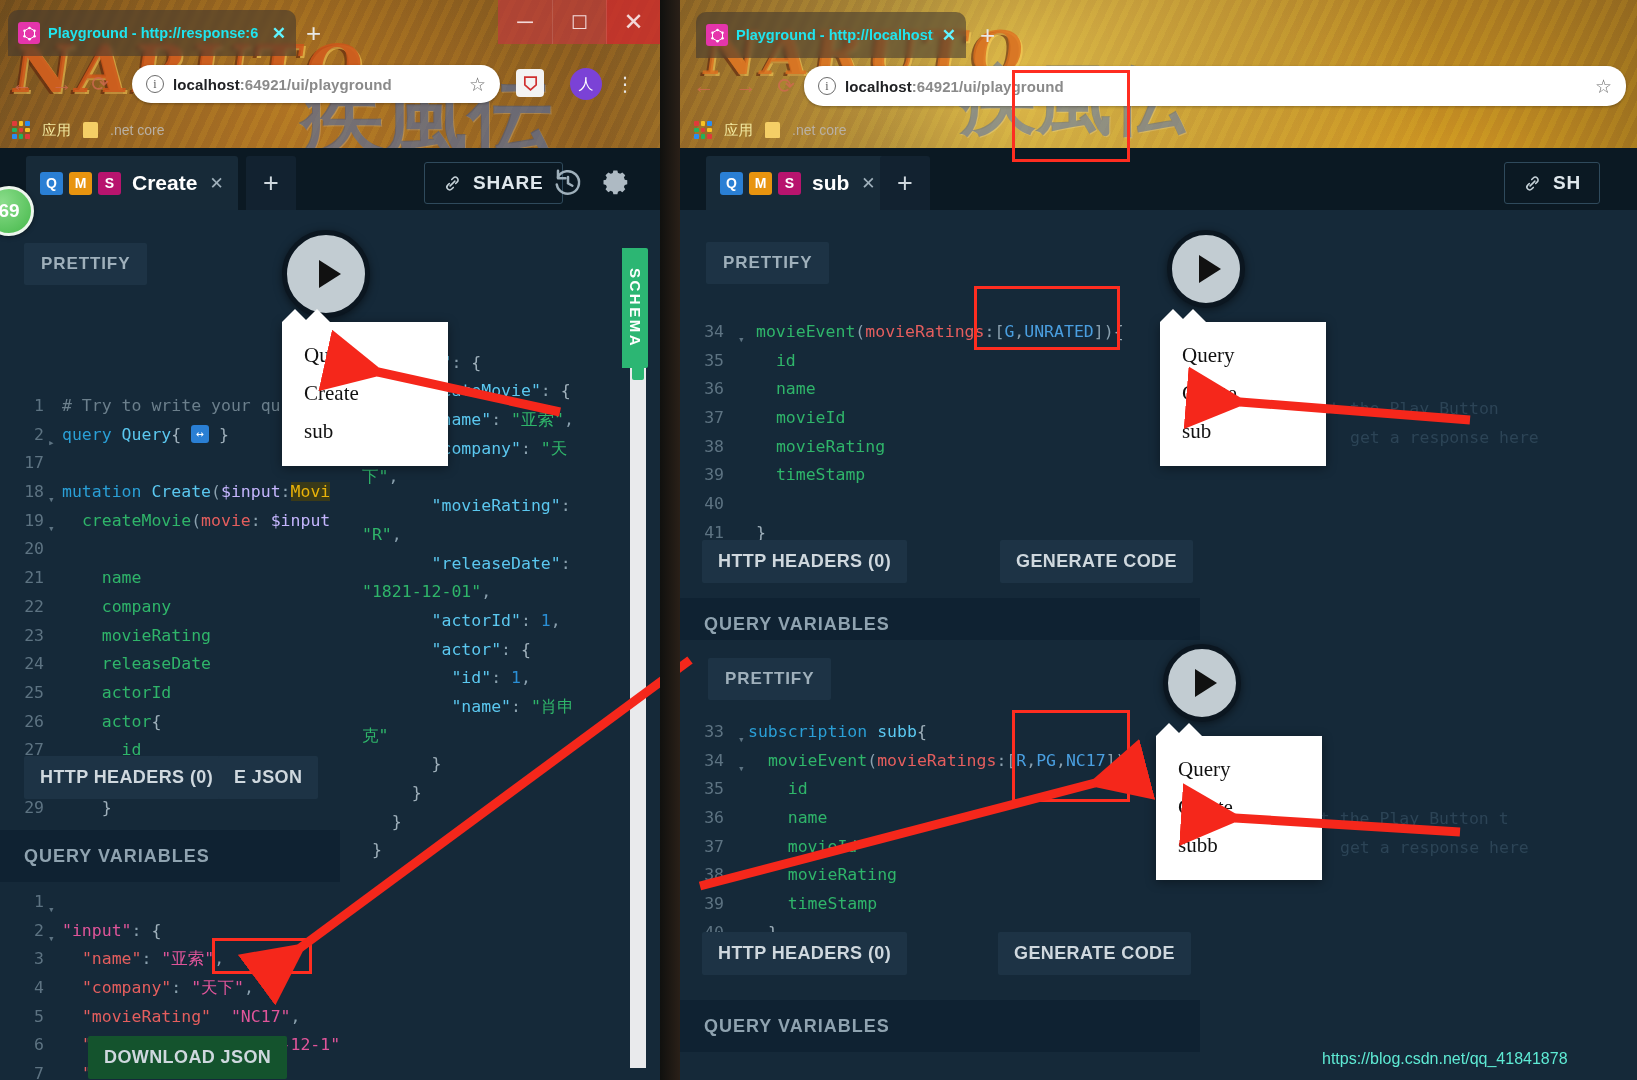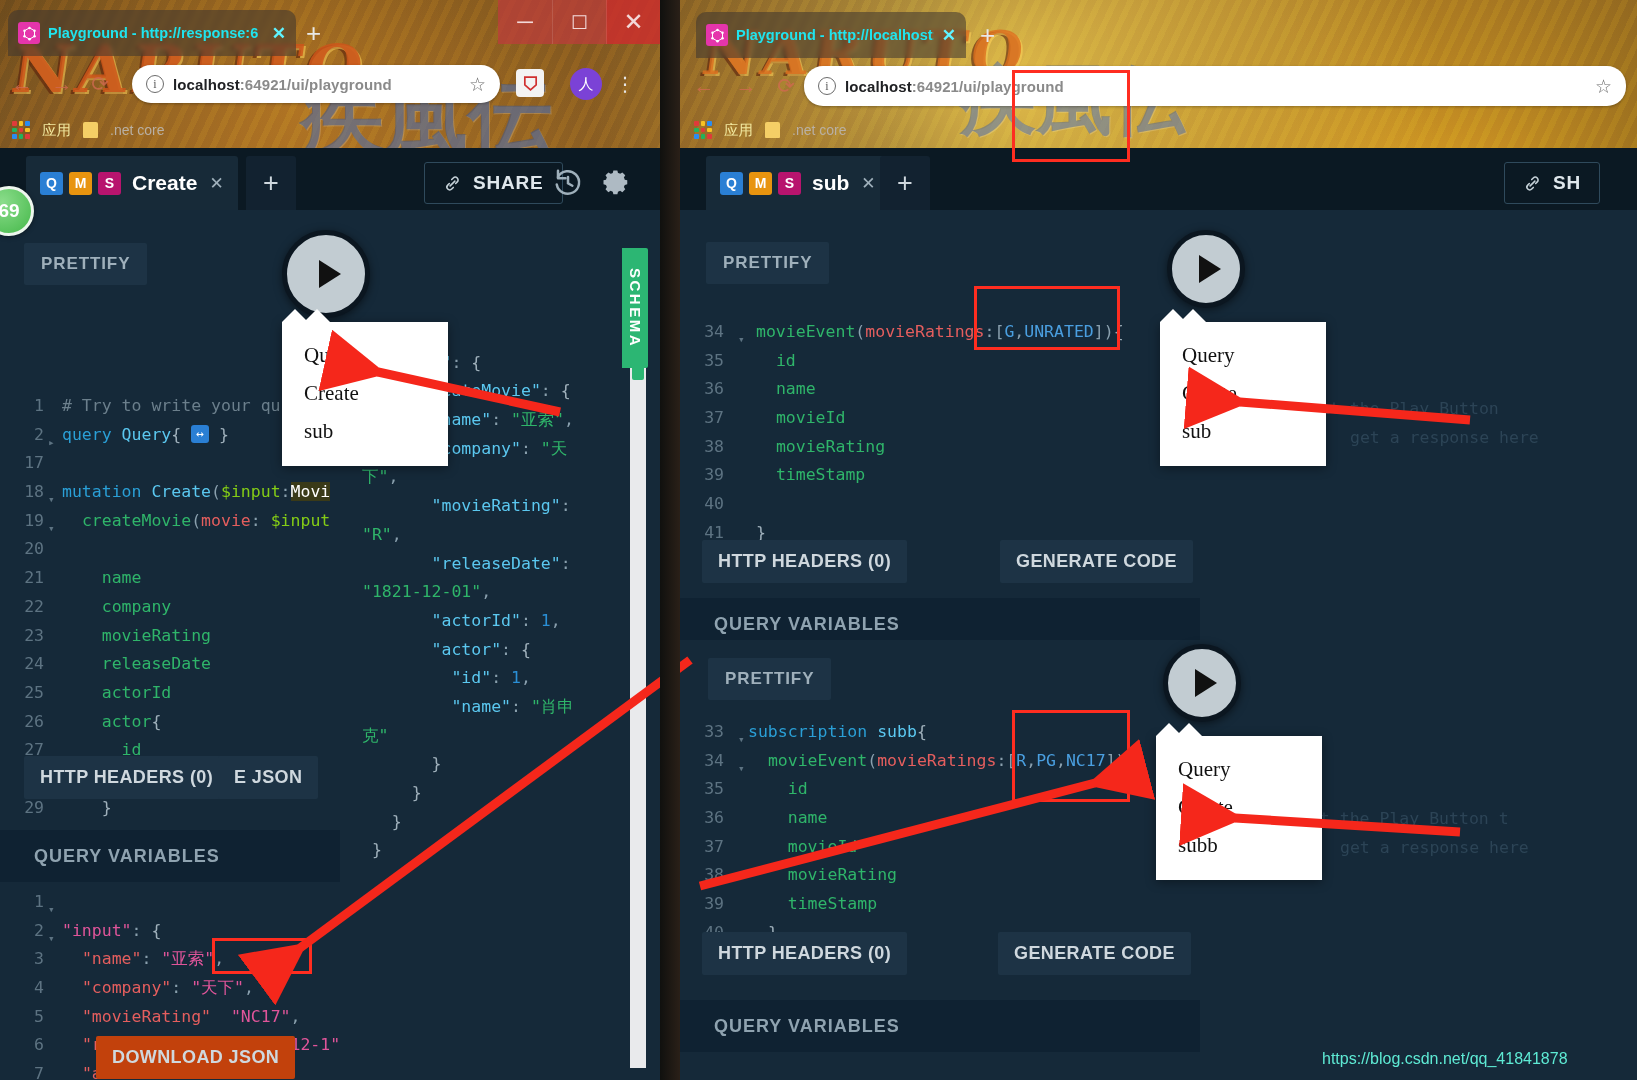--- a/index.html
+++ b/index.html
@@ -152,36 +152,36 @@
   }
   .editor{
     position:absolute; font-family:"DejaVu Sans Mono","Liberation Mono",monospace;
     font-size:16.5px; line-height:28.7px; white-space:pre; color:#b9c7d1;
   }
   .editor .ln{ position:absolute; left:0; width:44px; text-align:right; color:#5d7382; }
   .editor .fold{ position:absolute; left:48px; color:#5d7382; font-size:11px; }
   .editor .code{ position:absolute; left:62px; }
   .row{ position:relative; height:28.7px; }
   .k-kw{color:#2a9fd6;} .k-def{color:#5bc8f0;} .k-field{color:#2fb56a;}
-  .k-arg{color:#e45e5e;} .k-var{color:#84cc16;} .k-type{color:#ffffff;background:#3a3a18;}
+  .k-arg{color:#e45e5e;} .k-var{color:#c4b5fd;} .k-type{color:#eab308;background:#3a3a18;}
   .k-punc{color:#8aa0ae;} .k-comment{color:#6b7f8c;} .k-enum{color:#4a9fe0;}
   .k-str{color:#2fb56a;} .k-key{color:#5bc8f0;} .k-num{color:#2a8fd6;}
   .k-vkey{color:#e45e5e;} .k-vstr{color:#e0559a;} .k-vnum{color:#2a7fd4;}
   .k-brace{color:#9fb0bb;}
   .chip{ display:inline-block; background:#2a7fd4; color:#fff; border-radius:3px;
     padding:0 5px; font-size:13px; line-height:18px; vertical-align:2px;}
 
   .footbtn{
     position:absolute; padding:11px 16px; background:#1d3345; color:#cfd8de;
     font-size:18px; font-weight:bold; letter-spacing:.4px; cursor:pointer; border-radius:2px;
   }
   .varbar{
     position:absolute; left:0; right:0; background:#0f2232; color:#8fa3b0;
     font-size:18px; font-weight:bold; letter-spacing:1px; display:flex; align-items:center;
-    padding-left:34px;
+    padding-left:24px;
   }
 
   .playbtn{
     position:absolute; border-radius:50%; background:#c2ccd2;
     border:5px solid #0b1620; display:flex;align-items:center;justify-content:center;
     cursor:pointer; box-shadow:0 2px 8px rgba(0,0,0,.5); z-index:30;
   }
   .playbtn .tri{
     width:0;height:0;border-left:22px solid #111; border-top:14px solid transparent;
     border-bottom:14px solid transparent; margin-left:7px;
@@ -347,21 +347,21 @@
 
       <div class="varbar" style="top:620px;height:52px;width:340px;">QUERY VARIABLES</div>
 
       <div class="editor" id="left-vars" style="left:0;top:678px;width:340px;"><div class="row"><span class="ln">1</span><span class="fold" style="left:48px;top:8px;">▾</span><span class="code" style="left:62px;"></span></div><div class="row"><span class="ln">2</span><span class="fold" style="left:48px;top:8px;">▾</span><span class="code" style="left:62px;"><span class="k-vstr">"input"</span><span class="k-punc">: </span><span class="k-brace">{</span></span></div><div class="row"><span class="ln">3</span><span class="fold" style="left:48px;top:8px;"></span><span class="code" style="left:62px;">  <span class="k-vkey">"name"</span><span class="k-punc">: </span><span class="k-vstr">"亚索"</span><span class="k-punc">,</span></span></div><div class="row"><span class="ln">4</span><span class="fold" style="left:48px;top:8px;"></span><span class="code" style="left:62px;">  <span class="k-vkey">"company"</span><span class="k-punc">: </span><span class="k-vstr">"天下"</span><span class="k-punc">,</span></span></div><div class="row"><span class="ln">5</span><span class="fold" style="left:48px;top:8px;"></span><span class="code" style="left:62px;">  <span class="k-vkey">"movieRating"</span><span class="k-punc">  </span><span class="k-vstr">"NC17"</span><span class="k-punc">,</span></span></div><div class="row"><span class="ln">6</span><span class="fold" style="left:48px;top:8px;"></span><span class="code" style="left:62px;">  <span class="k-vkey">"releaseDate"</span><span class="k-punc">: </span><span class="k-vstr">"1821-12-1"</span></span></div><div class="row"><span class="ln">7</span><span class="fold" style="left:48px;top:8px;"></span><span class="code" style="left:62px;">  <span class="k-vkey">"actorId"</span><span class="k-punc">: </span><span class="k-vnum">1</span></span></div></div>
 
       <div style="position:absolute;left:340px;top:0;width:290px;height:870px;background:#152939;"></div>
       <div class="editor" id="left-resp" style="left:340px;top:110px;width:290px;"><div class="row"><span class="fold" style="left:10px;top:8px;">▾</span><span class="code" style="left:22px;"><span class="k-brace">{</span></span></div><div class="row"><span class="fold" style="left:10px;top:8px;">▾</span><span class="code" style="left:22px;">   <span class="k-key">"data"</span><span class="k-punc">: </span><span class="k-brace">{</span></span></div><div class="row"><span class="fold" style="left:10px;top:8px;"></span><span class="code" style="left:22px;">     <span class="k-key">"createMovie"</span><span class="k-punc">: </span><span class="k-brace">{</span></span></div><div class="row"><span class="fold" style="left:10px;top:8px;"></span><span class="code" style="left:22px;">       <span class="k-key">"name"</span><span class="k-punc">: </span><span class="k-str">"亚索"</span><span class="k-punc">,</span></span></div><div class="row"><span class="fold" style="left:10px;top:8px;"></span><span class="code" style="left:22px;">       <span class="k-key">"company"</span><span class="k-punc">: </span><span class="k-str">"天</span></span></div><div class="row"><span class="fold" style="left:10px;top:8px;"></span><span class="code" style="left:22px;"><span class="k-str">下"</span><span class="k-punc">,</span></span></div><div class="row"><span class="fold" style="left:10px;top:8px;"></span><span class="code" style="left:22px;">       <span class="k-key">"movieRating"</span><span class="k-punc">:</span></span></div><div class="row"><span class="fold" style="left:10px;top:8px;"></span><span class="code" style="left:22px;"><span class="k-str">"R"</span><span class="k-punc">,</span></span></div><div class="row"><span class="fold" style="left:10px;top:8px;"></span><span class="code" style="left:22px;">       <span class="k-key">"releaseDate"</span><span class="k-punc">:</span></span></div><div class="row"><span class="fold" style="left:10px;top:8px;"></span><span class="code" style="left:22px;"><span class="k-str">"1821-12-01"</span><span class="k-punc">,</span></span></div><div class="row"><span class="fold" style="left:10px;top:8px;"></span><span class="code" style="left:22px;">       <span class="k-key">"actorId"</span><span class="k-punc">: </span><span class="k-num">1</span><span class="k-punc">,</span></span></div><div class="row"><span class="fold" style="left:10px;top:8px;"></span><span class="code" style="left:22px;">       <span class="k-key">"actor"</span><span class="k-punc">: </span><span class="k-brace">{</span></span></div><div class="row"><span class="fold" style="left:10px;top:8px;"></span><span class="code" style="left:22px;">         <span class="k-key">"id"</span><span class="k-punc">: </span><span class="k-num">1</span><span class="k-punc">,</span></span></div><div class="row"><span class="fold" style="left:10px;top:8px;"></span><span class="code" style="left:22px;">         <span class="k-key">"name"</span><span class="k-punc">: </span><span class="k-str">"肖申</span></span></div><div class="row"><span class="fold" style="left:10px;top:8px;"></span><span class="code" style="left:22px;"><span class="k-str">克"</span></span></div><div class="row"><span class="fold" style="left:10px;top:8px;"></span><span class="code" style="left:22px;">       <span class="k-brace">}</span></span></div><div class="row"><span class="fold" style="left:10px;top:8px;"></span><span class="code" style="left:22px;">     <span class="k-brace">}</span></span></div><div class="row"><span class="fold" style="left:10px;top:8px;"></span><span class="code" style="left:22px;">   <span class="k-brace">}</span></span></div><div class="row"><span class="fold" style="left:10px;top:8px;"></span><span class="code" style="left:22px;"> <span class="k-brace">}</span></span></div></div>
       <div class="resp-scroll" style="left:630px;top:88px;width:16px;height:770px;"></div>
       <div style="position:absolute;left:632px;top:92px;width:12px;height:78px;background:#2cb673;border-radius:2px;z-index:21;"></div>
 
-      <div class="footbtn" style="left:96px;top:826px;background:#c2410c;text-align:center;">DOWNLOAD JSON</div>
+      <div class="footbtn" style="left:88px;top:826px;background:#14532d;text-align:center;">DOWNLOAD JSON</div>
     </div>
 
     <div class="schema-tab" style="left:622px;top:100px;width:26px;height:120px;">SCHEMA</div>
   </div>
 
   <div class="playbtn" style="left:282px;top:230px;width:88px;height:88px;">
     <span class="tri"></span>
   </div>
   <div class="dropdown" id="left-dd" style="left:282px;top:322px;width:166px;">
       <div class="dd-item">Query</div>

